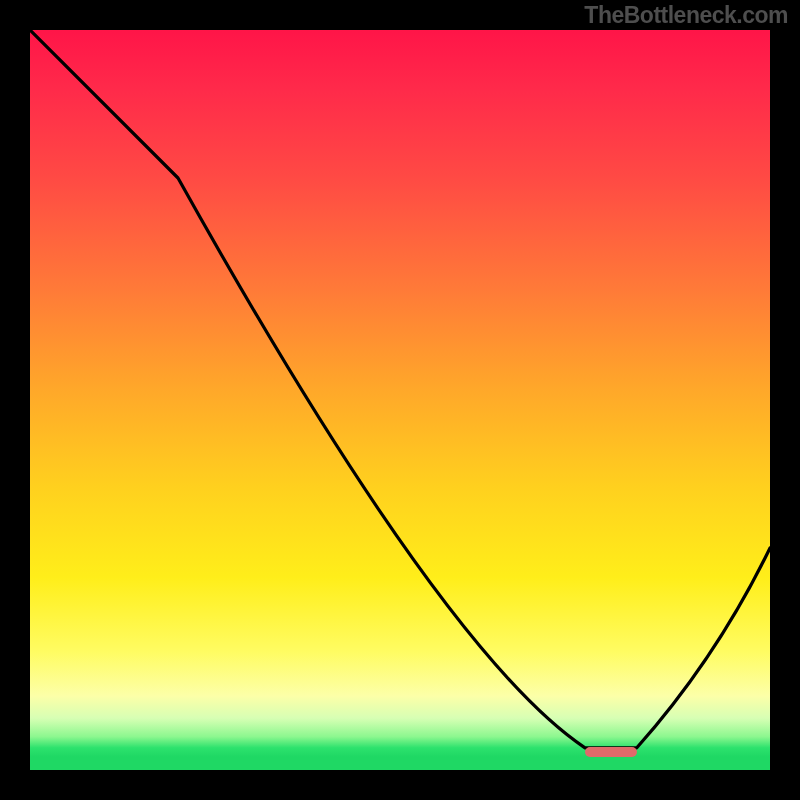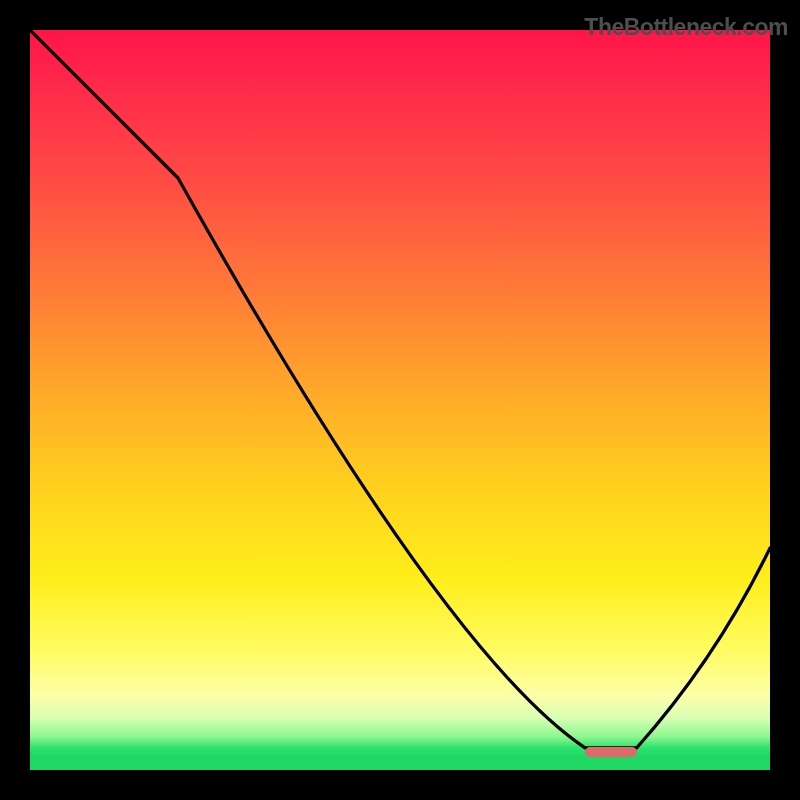--- a/index.html
+++ b/index.html
@@ -5,21 +5,21 @@
   * { margin: 0; padding: 0; box-sizing: border-box; }
   body {
     width: 800px;
     height: 800px;
     background: #000;
     position: relative;
     font-family: Arial, Helvetica, sans-serif;
   }
   .watermark {
     position: absolute;
-    top: 14px;
+    top: 2px;
     right: 12px;
     color: #4e4e4e;
     font-size: 23px;
     font-weight: bold;
     letter-spacing: -0.5px;
     z-index: 10;
   }
   .plot-area {
     position: absolute;
     left: 30px;

